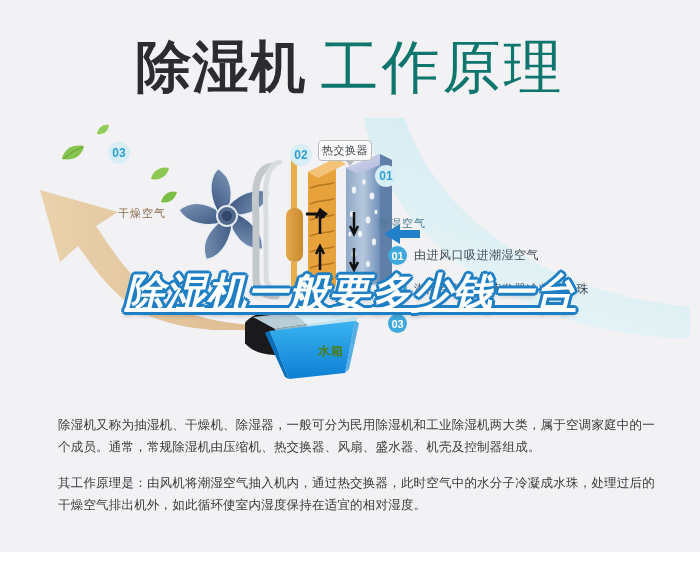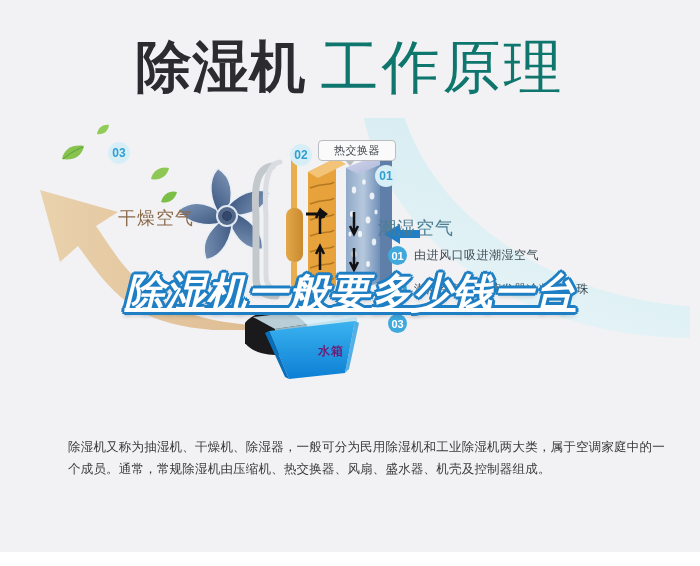--- a/index.html
+++ b/index.html
@@ -85,21 +85,21 @@
 
   
   .machine { position: absolute; top: 20px; left: 250px; }
 
   
   .tank { position: absolute; top: 185px; left: 245px; }
   .tank-label {
     position: absolute;
     top: 225px; left: 318px;
     font-size: 12px;
-    color: #701a75;
+    color: #4d7c0f;
     font-weight: bold;
     letter-spacing: 1px;
     z-index: 6;
   }
 
   
   .badge {
     position: absolute;
     width: 22px; height: 22px;
     border-radius: 50%;
@@ -113,35 +113,35 @@
     font-family: "Liberation Sans", sans-serif;
     z-index: 7;
   }
   #badge-03 { top: 24px; left: 108px; }
   #badge-02 { top: 26px; left: 290px; }
   #badge-01 { top: 47px; left: 375px; }
 
   
   .diag-label {
     position: absolute;
-    font-size: 18px;
+    font-size: 11px;
     color: #4a5d68;
     letter-spacing: 1px;
     z-index: 7;
   }
   #label-dry  { top: 88px; left: 118px; color: #8a6a4a; }
   #label-humid{ top: 90px; left: 378px; color: #4b7d93; margin-top: 8px; }
 
   .callout {
     position: absolute;
     top: 22px; left: 318px;
     background: #fafafa;
     border: 1px solid #b9bcc0;
     border-radius: 4px;
-    padding: 2px 15px;
+    padding: 2px 3px;
     font-size: 11px;
     color: #40464c;
     letter-spacing: .5px;
     z-index: 7;
     font-family: Liberation Serif, serif;
   }
   .callout::after {
     content: "";
     position: absolute;
     bottom: -6px; left: 26px;
@@ -199,24 +199,23 @@
       -2px  2px 0 #1f7fc4,  2px  2px 0 #1f7fc4,
       -3px  0   0 #1f7fc4,  3px  0   0 #1f7fc4,
        0   -3px 0 #1f7fc4,  0    3px 0 #1f7fc4,
        0    4px 4px rgba(0,0,0,.15);
     text-decoration: underline;
   }
 
   
   .body-copy {
     position: absolute;
-    top: 436px; left: 58px;
+    top: 414px; left: 58px;
     width: 600px;
     z-index: 5;
-    margin-left: 10px;
   }
   .para {
     font-size: 12.5px;
     line-height: 22px;
     color: #3a3a3c;
     letter-spacing: .2px;
     margin-bottom: 14px;
   }
   .para:last-child { margin-bottom: 0; }
 
@@ -408,16 +407,17 @@
       <div class="step">
         <span class="step-num">03</span>
       </div>
     </div>
   </div>
 
   <div class="overlay-title">除湿机一般要多少钱一台</div>
 
   <div class="body-copy">
     <p class="para">除湿机又称为抽湿机、干燥机、除湿器，一般可分为民用除湿机和工业除湿机两大类，属于空调家庭中的一个成员。通常，常规除湿机由压缩机、热交换器、风扇、盛水器、机壳及控制器组成。</p>
+    <p class="para">其工作原理是：由风机将潮湿空气抽入机内，通过热交换器，此时空气中的水分子冷凝成水珠，处理过后的干燥空气排出机外，如此循环使室内湿度保持在适宜的相对湿度。</p>
   </div>
 
   <div class="bottom-strip"></div>
 </div>
 
 </body></html>

